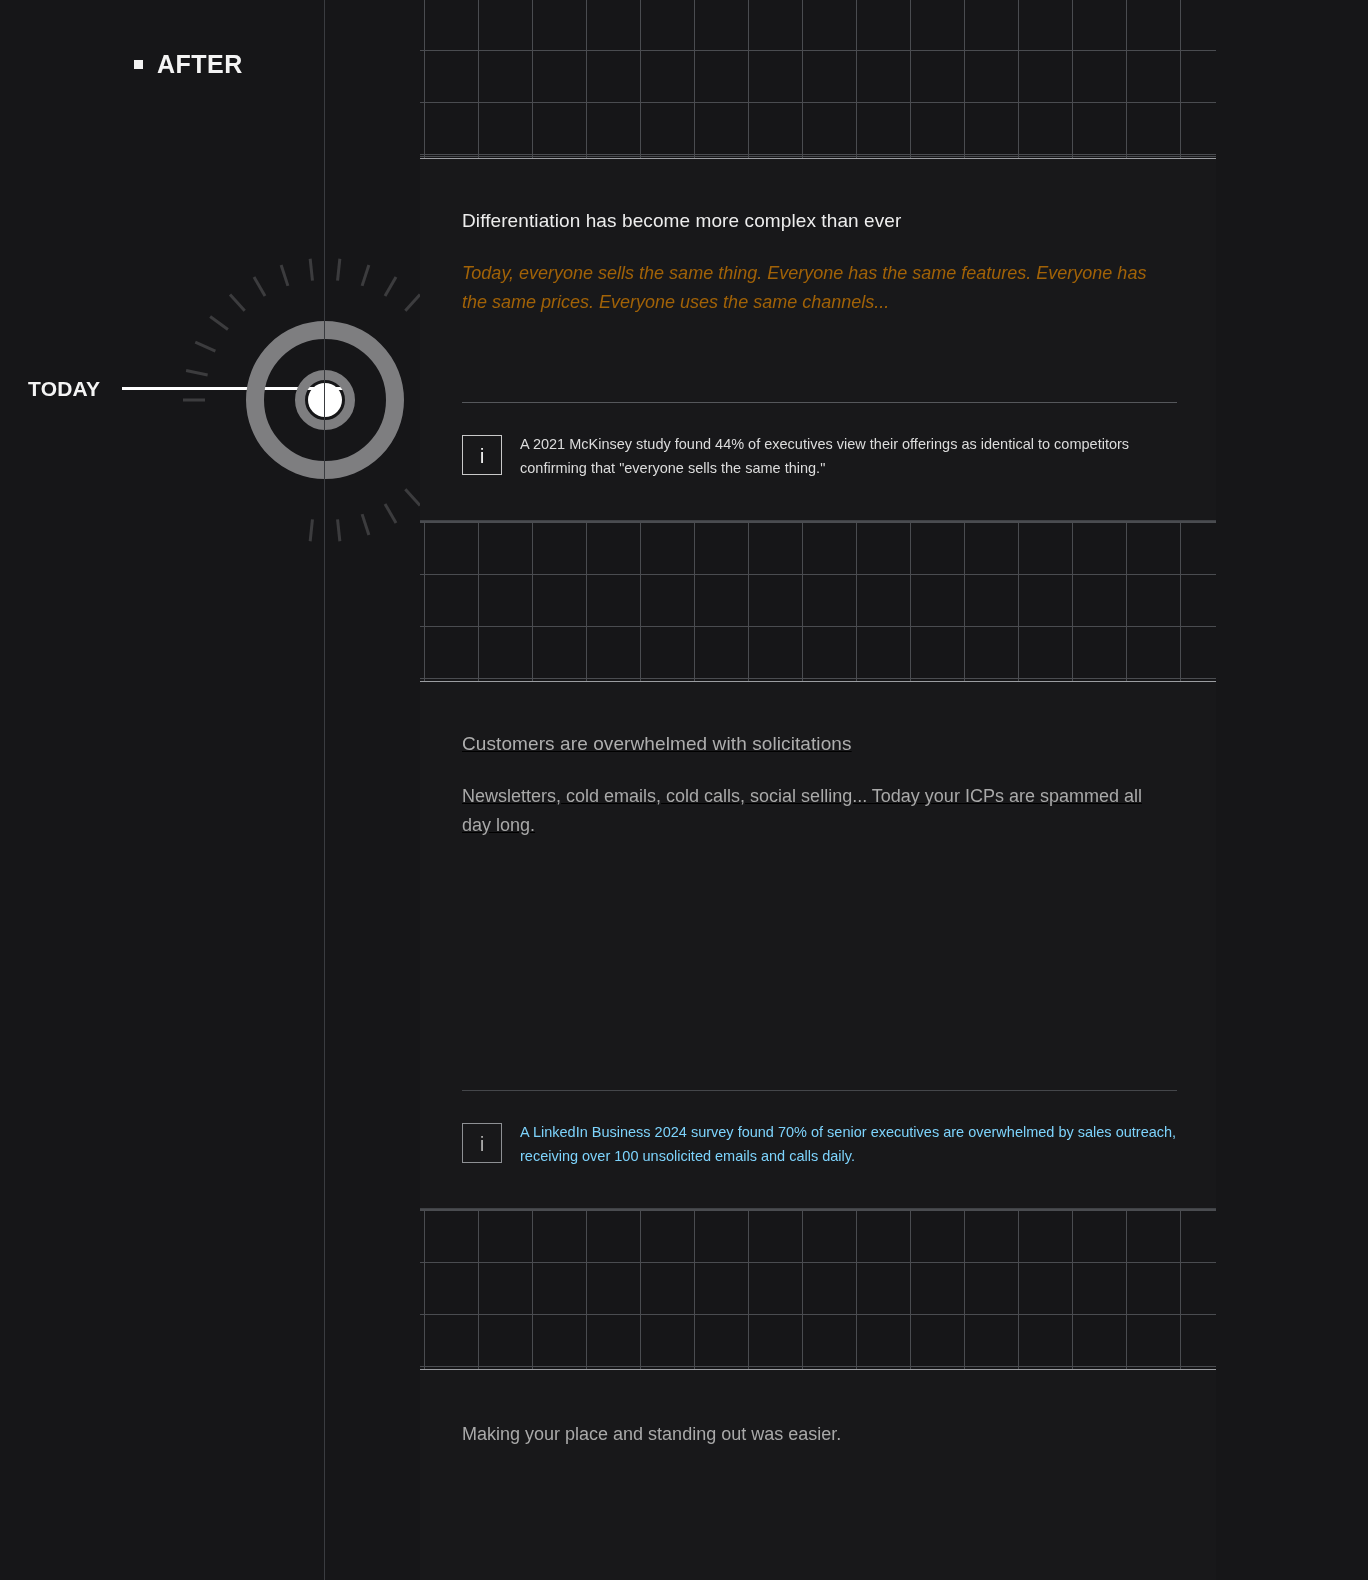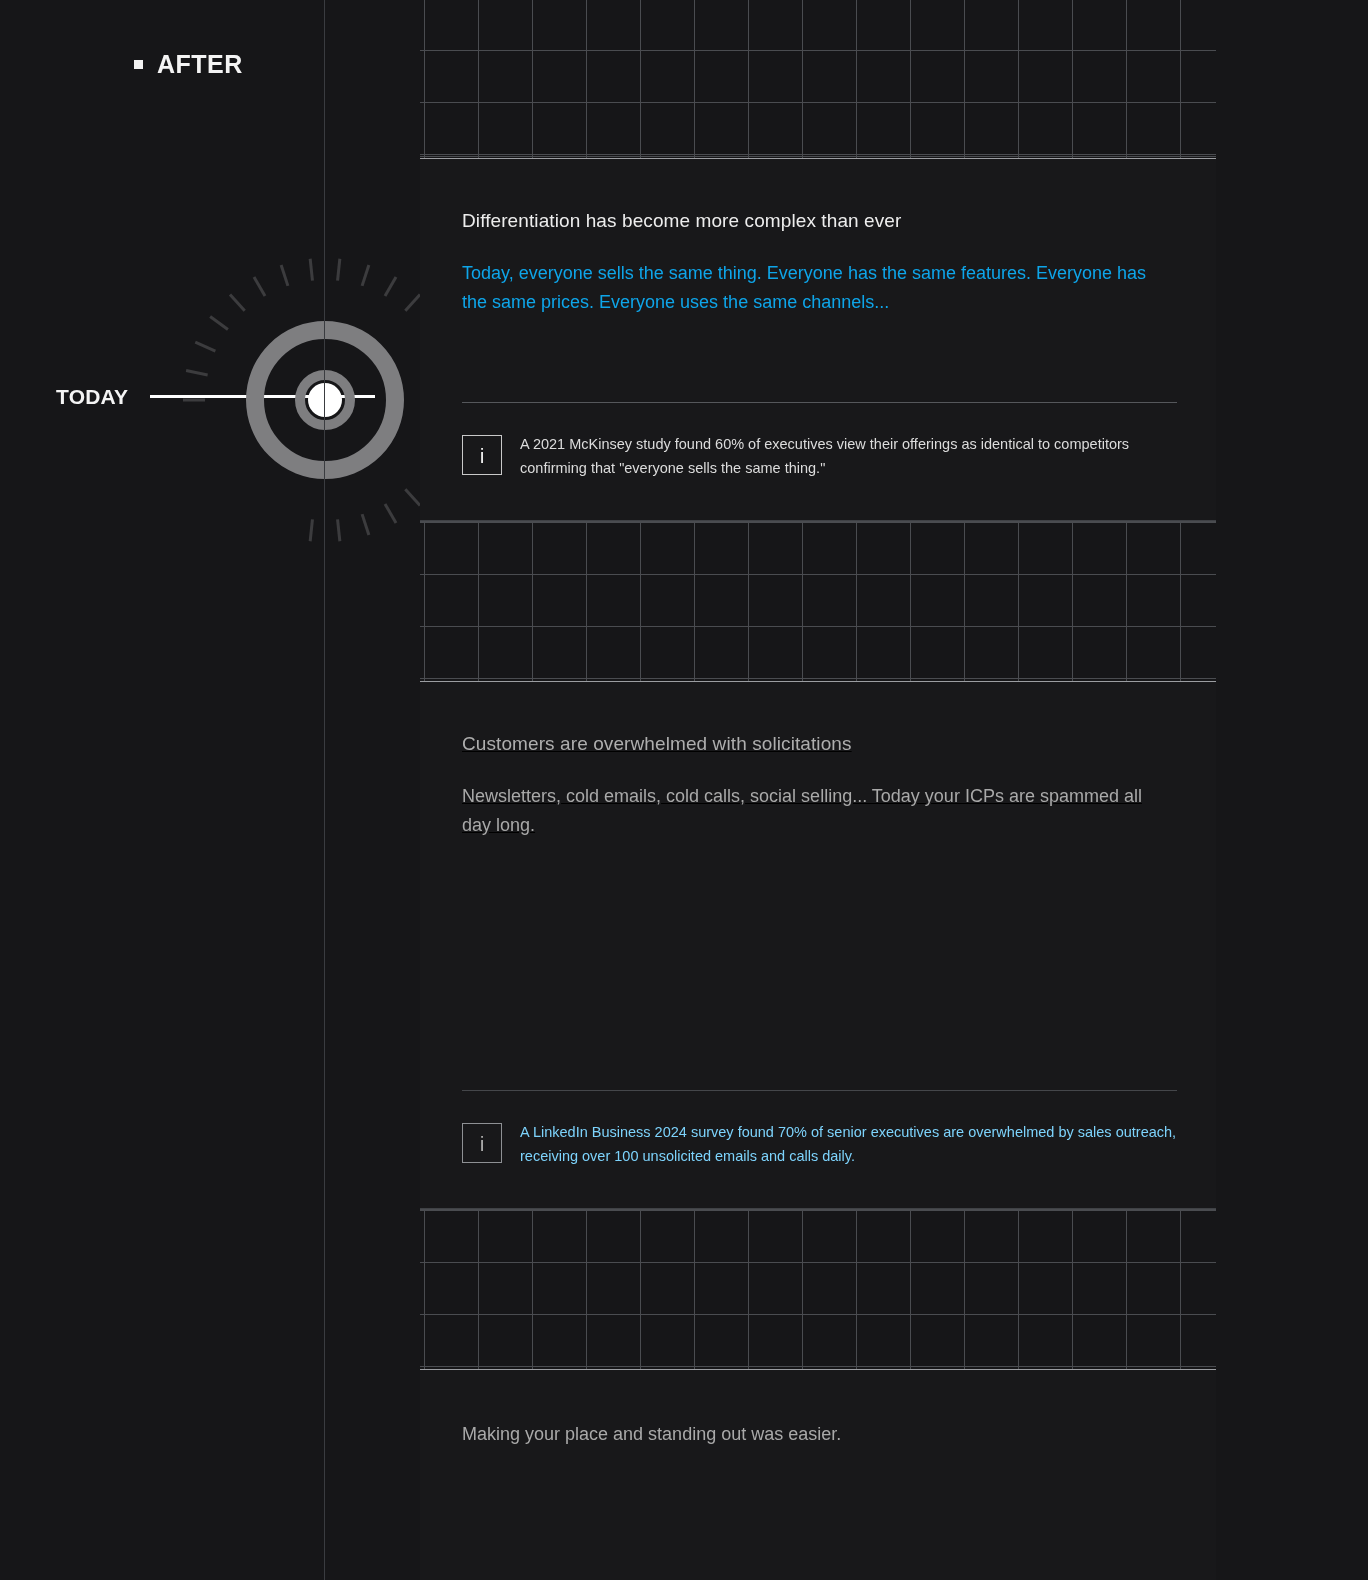--- a/index.html
+++ b/index.html
@@ -53,24 +53,23 @@
   .after-label {
     color: #f4f4f4;
     font-size: 25px;
     font-weight: 700;
     letter-spacing: 0.02em;
     line-height: 1;
   }
 
   .today-marker {
     position: absolute;
-    left: 28px; top: 386px;
+    left: 28px; top: 378px;
     display: flex;
     align-items: center;
-    margin-left: 28px;
   }
   .today-label {
     color: #f4f4f4;
     font-size: 21px;
     font-weight: 700;
     letter-spacing: 0.01em;
     line-height: 1;
     white-space: nowrap;
   }
   .today-line {
@@ -143,21 +142,21 @@
   }
   .card-body {
     font-size: 18px;
     font-weight: 400;
     line-height: 1.62;
     max-width: 712px;
   }
 
   
   .tier-bright .card-title { color: #ededed; }
-  .tier-bright .card-body  { color: #0ea5e9; }
+  .tier-bright .card-body  { color: #a16207; font-style: italic; }
   .tier-bright .src-text   { color: #dcdcdc; }
   .tier-bright .info-badge { border-color: #c9c9c9; color: #eaeaea; }
   .tier-bright .card-rule  { background: #55575b; }
 
   .tier-dim .card-title { color: #aeaeae; }
   .tier-dim .card-body  { color: #a9a9a9; }
   .tier-dim .src-text   { color: #7dd3fc; }
   .tier-dim .info-badge { border-color: #8e9094; color: #a8a8a8; }
   .tier-dim .card-rule  { background: #44464a; }
 
@@ -256,21 +255,21 @@
 
     <div class="grid-band band-top"></div>
 
     <div class="card card-first tier-bright">
       <div class="card-title">Differentiation has become more complex than ever</div>
       <div class="card-body">Today, everyone sells the same thing. Everyone has the same features. Everyone has the same prices. Everyone uses the same channels...</div>
       <div class="card-footer">
         <div class="card-rule"></div>
         <div class="source-row">
           <span class="info-badge">i</span>
-          <span class="src-text">A 2021 McKinsey study found 60% of executives view their offerings as identical to competitors confirming that "everyone sells the same thing."</span>
+          <span class="src-text">A 2021 McKinsey study found 44% of executives view their offerings as identical to competitors confirming that "everyone sells the same thing."</span>
         </div>
       </div>
     </div>
 
     <div class="grid-band band-mid"></div>
 
     <div class="card card-second tier-dim">
       <div class="card-title">Customers are overwhelmed with solicitations</div>
       <div class="card-body">Newsletters, cold emails, cold calls, social selling... Today your ICPs are spammed all day long.</div>
       <div class="card-footer">

